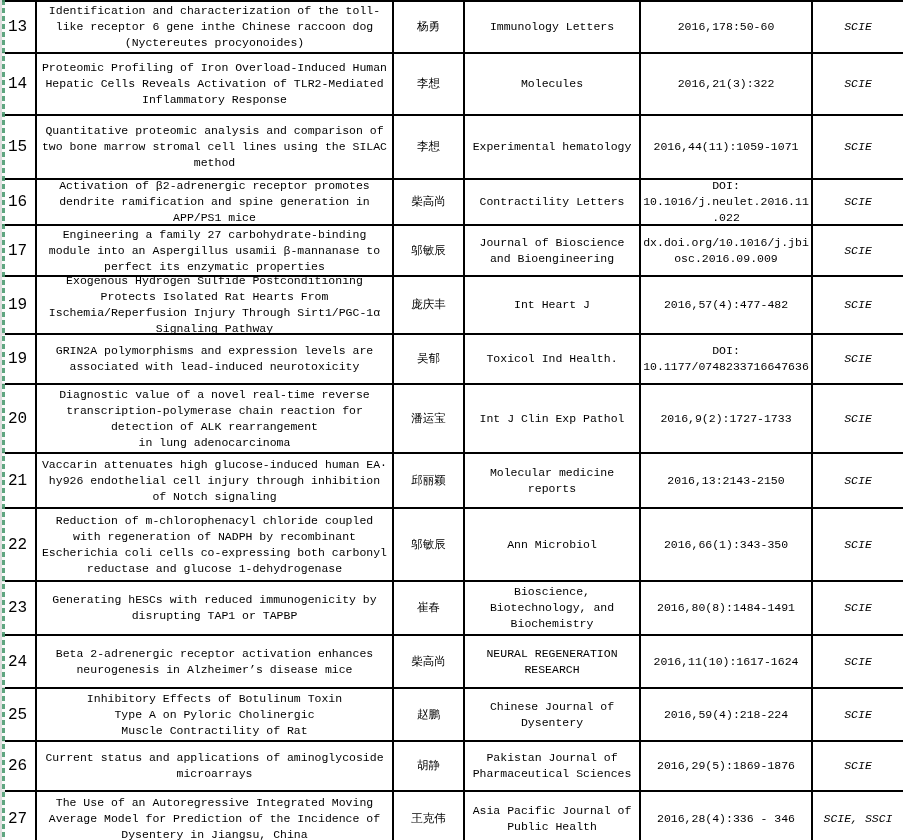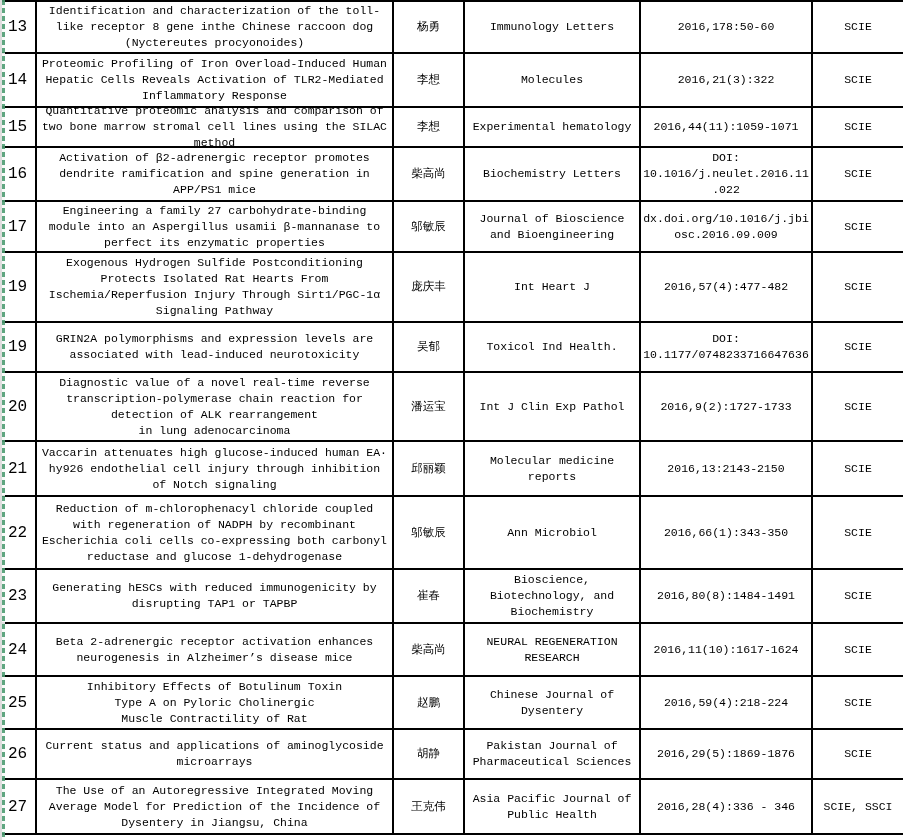--- a/index.html
+++ b/index.html
@@ -14,35 +14,35 @@
   .page-break-line{
     position:absolute;left:2px;top:0;width:3px;height:840px;z-index:3;opacity:.9;
     background:repeating-linear-gradient(180deg,#4d9c72 0 5px,#f8faf8 5px 8px);
   }
   table.pub-table{
     border-collapse:collapse;table-layout:fixed;width:903px;
     border-top:2px solid #000;border-bottom:2px solid #000;
   }
   td{border:2px solid #000;padding:0;vertical-align:middle;overflow:hidden;}
   td:first-child{border-left:none;}
-  td:last-child{border-right:none;}
+  td:last-child{border-right:none;font-style:italic;}
   .cell{
     display:flex;align-items:center;justify-content:center;
     text-align:center;white-space:pre-line;overflow:hidden;
     font-size:11.5px;line-height:16px;width:100%;
   }
   .c-no .cell{font-size:16px;}
   .italic{}
   
   tbody tr:nth-child(1)  .cell{height:50px}
-  tbody tr:nth-child(2)  .cell{height:52px}
-  tbody tr:nth-child(3)  .cell{height:38px}
-  tbody tr:nth-child(4)  .cell{height:52px}
+  tbody tr:nth-child(2)  .cell{height:60px}
+  tbody tr:nth-child(3)  .cell{height:62px}
+  tbody tr:nth-child(4)  .cell{height:44px}
   tbody tr:nth-child(5)  .cell{height:49px}
-  tbody tr:nth-child(6)  .cell{height:68px}
+  tbody tr:nth-child(6)  .cell{height:56px}
   tbody tr:nth-child(7)  .cell{height:48px}
   tbody tr:nth-child(8)  .cell{height:67px}
   tbody tr:nth-child(9)  .cell{height:53px}
   tbody tr:nth-child(10) .cell{height:71px}
   tbody tr:nth-child(11) .cell{height:52px}
   tbody tr:nth-child(12) .cell{height:51px}
   tbody tr:nth-child(13) .cell{height:51px}
   tbody tr:nth-child(14) .cell{height:48px}
   tbody tr:nth-child(15) .cell{height:53px}
 </style>
@@ -59,21 +59,21 @@
       <col style="width:172px">
       <col style="width:91px">
     </colgroup>
     <tbody id="rows">
   <tr>
     <td class="c-no">
       <div class="cell">13</div>
     </td>
     <td class="c-title">
       <div class="cell">Identification and characterization of the toll-
-like receptor 8 gene inthe Chinese raccoon dog
+like receptor 6 gene inthe Chinese raccoon dog
 (Nyctereutes procyonoides)</div>
     </td>
     <td class="c-author">
       <div class="cell">杨勇</div>
     </td>
     <td class="c-journal">
       <div class="cell">Immunology Letters</div>
     </td>
     <td class="c-ref">
       <div class="cell">2016,178:50-60</div>
@@ -135,21 +135,21 @@
     </td>
     <td class="c-title">
       <div class="cell">Activation of β2-adrenergic receptor promotes
 dendrite ramification and spine generation in
 APP/PS1 mice</div>
     </td>
     <td class="c-author">
       <div class="cell">柴高尚</div>
     </td>
     <td class="c-journal">
-      <div class="cell">Biochemistry Letters</div>
+      <div class="cell">Contractility Letters</div>
     </td>
     <td class="c-ref">
       <div class="cell">DOI:
 10.1016/j.neulet.2016.11
 .022</div>
     </td>
     <td class="c-index">
       <div class="cell">SCIE</div>
     </td>
   </tr>

